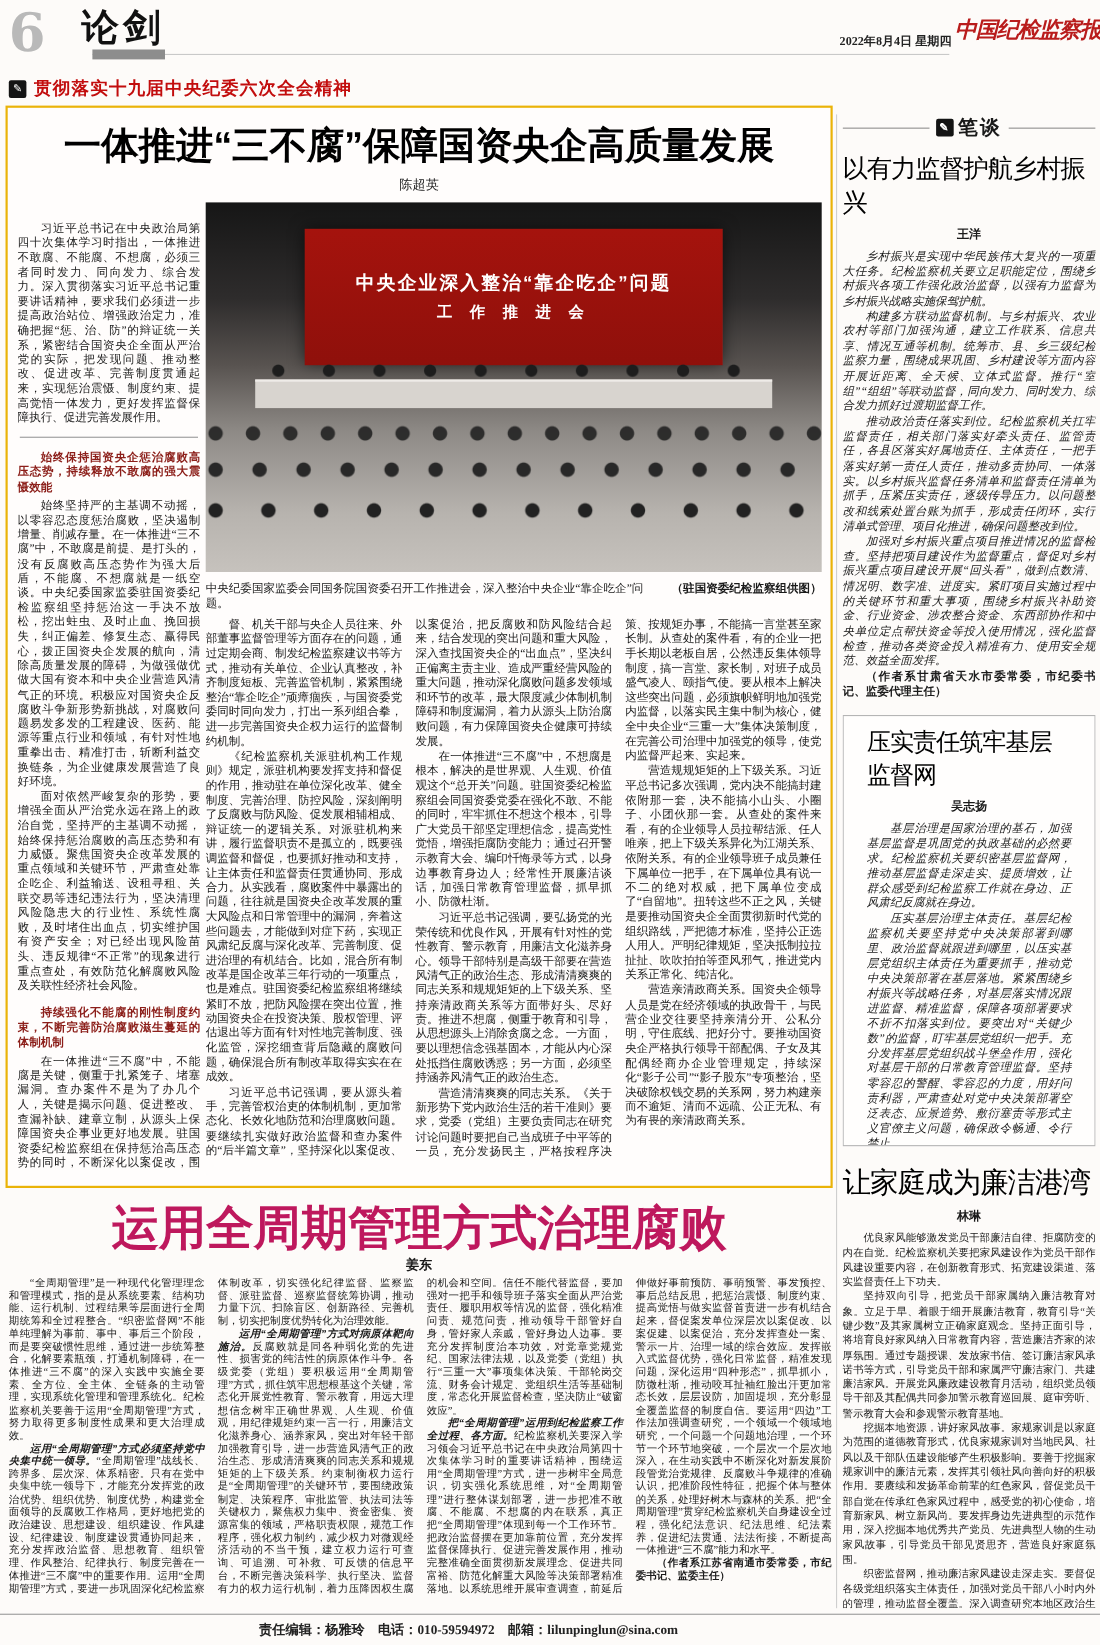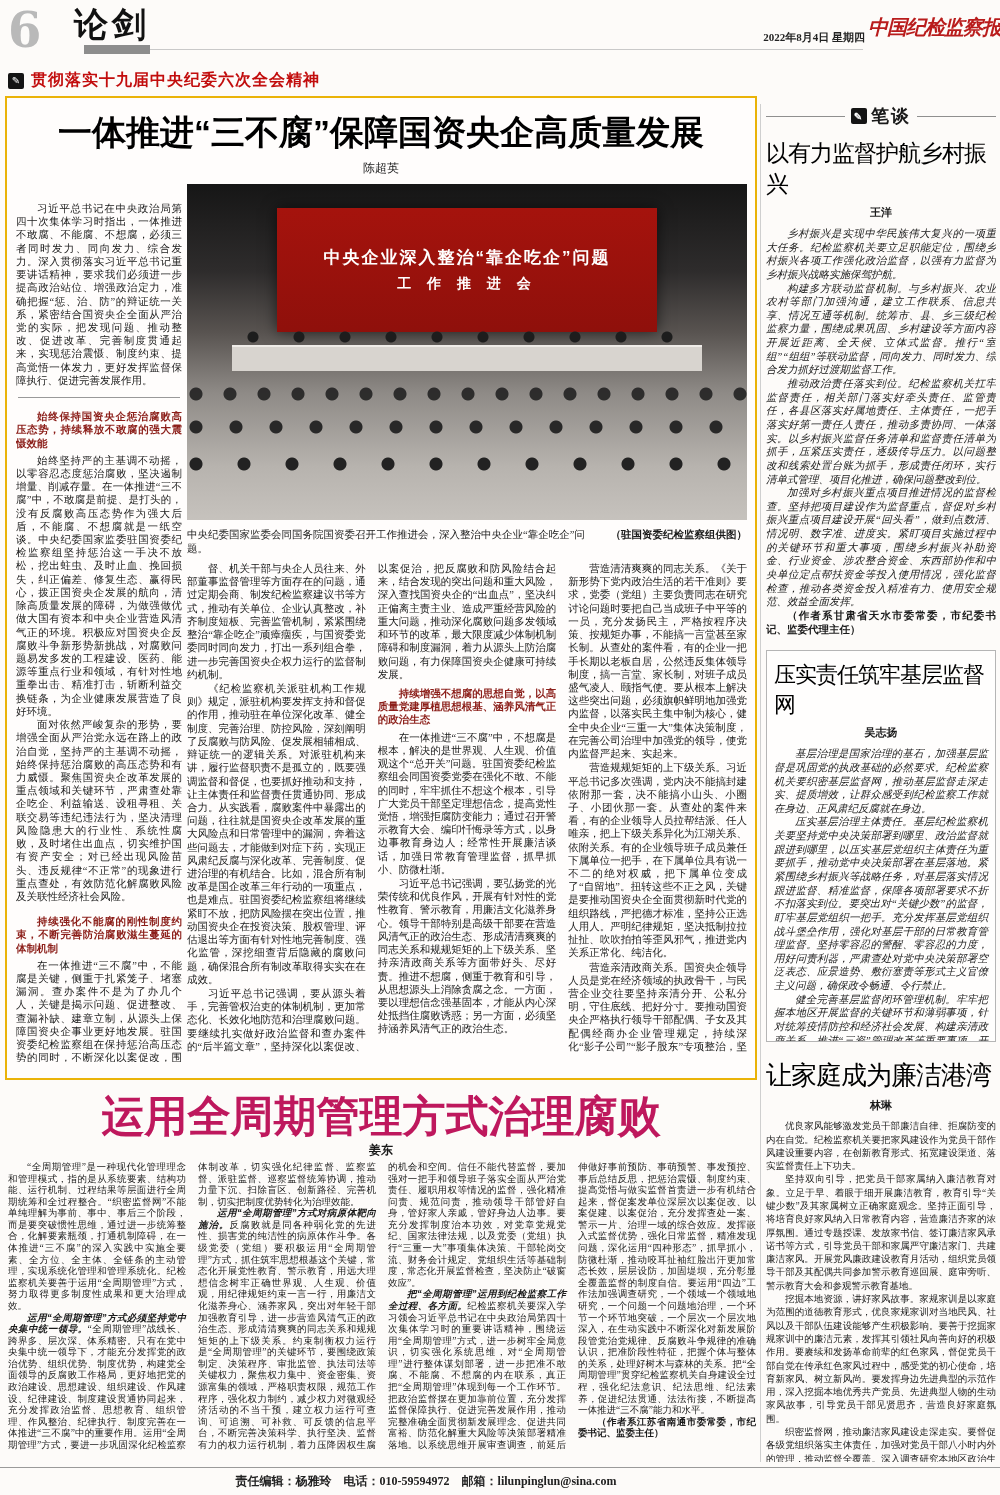--- a/index.html
+++ b/index.html
@@ -67,21 +67,21 @@
   .bitan-header .line{flex:1;height:1px;background:#8f8f8f;}
   .bitan-label{display:flex;align-items:center;gap:4px;font-size:18px;font-weight:bold;letter-spacing:2px;}
   .sb-headline{text-align:left;font-weight:normal;color:#000;letter-spacing:-1px;}
   .sb-headline.h1{font-size:23px;margin-top:10px;}
   .sb-headline.h2{font-size:22px;}
   .sb-headline.h3{font-size:26px;margin-top:16px;}
   .sb-author{text-align:center;font-size:11px;font-weight:bold;margin:5px 0 7px 0;}
   .sidebar p{margin:0;font-size:10.5px;line-height:1.3;text-align:justify;text-indent:2em;}
   .sidebar .kai{font-style:italic;}
   .sidebar p.note{font-weight:bold;}
-  .sb-box{border:1px solid #b5b5b5;padding:9px 7px;margin-top:14px;height:372px;overflow:hidden;background:#fffefd;}
+  .sb-box{border:1px solid #b5b5b5;padding:9px 21px;margin-top:14px;height:372px;overflow:hidden;background:#fffefd;}
   .sb-a3 p{font-size:9.5px;line-height:1.4;}
   
   .footer-rule{left:0;top:1467px;width:1000px;height:1px;background:#9a9a9a;}
   .footer{left:0;top:1473px;width:852px;text-align:center;font-size:12px;font-weight:bold;color:#222;}
 </style>
 </head>
 <body>
 
 <div>
 
@@ -125,21 +125,20 @@
 
     <div class="caption-row">
       <span>中央纪委国家监委会同国务院国资委召开工作推进会，深入整治中央企业“靠企吃企”问题。</span>
       <span class="credit">（驻国资委纪检监察组供图）</span>
     </div>
 
     <div class="three-col">
       <p>督、机关干部与央企人员往来、外部董事监督管理等方面存在的问题，通过定期会商、制发纪检监察建议书等方式，推动有关单位、企业认真整改，补齐制度短板、完善监管机制，紧紧围绕整治“靠企吃企”顽瘴痼疾，与国资委党委同时同向发力，打出一系列组合拳，进一步完善国资央企权力运行的监督制约机制。</p>
       <p>《纪检监察机关派驻机构工作规则》规定，派驻机构要发挥支持和督促的作用，推动驻在单位深化改革、健全制度、完善治理、防控风险，深刻阐明了反腐败与防风险、促发展相辅相成、辩证统一的逻辑关系。对派驻机构来讲，履行监督职责不是孤立的，既要强调监督和督促，也要抓好推动和支持，让主体责任和监督责任贯通协同、形成合力。从实践看，腐败案件中暴露出的问题，往往就是国资央企改革发展的重大风险点和日常管理中的漏洞，奔着这些问题去，才能做到对症下药，实现正风肃纪反腐与深化改革、完善制度、促进治理的有机结合。比如，混合所有制改革是国企改革三年行动的一项重点，也是难点。驻国资委纪检监察组将继续紧盯不放，把防风险摆在突出位置，推动国资央企在投资决策、股权管理、评估退出等方面有针对性地完善制度、强化监管，深挖细查背后隐藏的腐败问题，确保混合所有制改革取得实实在在成效。</p>
       <p>习近平总书记强调，要从源头着手，完善管权治吏的体制机制，更加常态化、长效化地防范和治理腐败问题。要继续扎实做好政治监督和查办案件的“后半篇文章”，坚持深化以案促改、以案促治，把反腐败和防风险结合起来，结合发现的突出问题和重大风险，深入查找国资央企的“出血点”，坚决纠正偏离主责主业、造成严重经营风险的重大问题，推动深化腐败问题多发领域和环节的改革，最大限度减少体制机制障碍和制度漏洞，着力从源头上防治腐败问题，有力保障国资央企健康可持续发展。</p>
-      <p class="subhead">持续增强不想腐的思想自觉，以高质量党建厚植思想根基、涵养风清气正的政治生态</p>
       <p>在一体推进“三不腐”中，不想腐是根本，解决的是世界观、人生观、价值观这个“总开关”问题。驻国资委纪检监察组会同国资委党委在强化不敢、不能的同时，牢牢抓住不想这个根本，引导广大党员干部坚定理想信念，提高党性觉悟，增强拒腐防变能力；通过召开警示教育大会、编印忏悔录等方式，以身边事教育身边人；经常性开展廉洁谈话，加强日常教育管理监督，抓早抓小、防微杜渐。</p>
       <p>习近平总书记强调，要弘扬党的光荣传统和优良作风，开展有针对性的党性教育、警示教育，用廉洁文化滋养身心。领导干部特别是高级干部要在营造风清气正的政治生态、形成清清爽爽的同志关系和规规矩矩的上下级关系、坚持亲清政商关系等方面带好头、尽好责。推进不想腐，侧重于教育和引导，从思想源头上消除贪腐之念。一方面，要以理想信念强基固本，才能从内心深处抵挡住腐败诱惑；另一方面，必须坚持涵养风清气正的政治生态。</p>
       <p>营造清清爽爽的同志关系。《关于新形势下党内政治生活的若干准则》要求，党委（党组）主要负责同志在研究讨论问题时要把自己当成班子中平等的一员，充分发扬民主，严格按程序决策、按规矩办事，不能搞一言堂甚至家长制。从查处的案件看，有的企业一把手长期以老板自居，公然违反集体领导制度，搞一言堂、家长制，对班子成员盛气凌人、颐指气使。要从根本上解决这些突出问题，必须旗帜鲜明地加强党内监督，以落实民主集中制为核心，健全中央企业“三重一大”集体决策制度，在完善公司治理中加强党的领导，使党内监督严起来、实起来。</p>
       <p>营造规规矩矩的上下级关系。习近平总书记多次强调，党内决不能搞封建依附那一套，决不能搞小山头、小圈子、小团伙那一套。从查处的案件来看，有的企业领导人员拉帮结派、任人唯亲，把上下级关系异化为江湖关系、依附关系。有的企业领导班子成员兼任下属单位一把手，在下属单位具有说一不二的绝对权威，把下属单位变成了“自留地”。扭转这些不正之风，关键是要推动国资央企全面贯彻新时代党的组织路线，严把德才标准，坚持公正选人用人。严明纪律规矩，坚决抵制拉拉扯扯、吹吹拍拍等歪风邪气，推进党内关系正常化、纯洁化。</p>
       <p>营造亲清政商关系。国资央企领导人员是党在经济领域的执政骨干，与民营企业交往要坚持亲清分开、公私分明，守住底线、把好分寸。要推动国资央企严格执行领导干部配偶、子女及其配偶经商办企业管理规定，持续深化“影子公司”“影子股东”专项整治，坚决破除权钱交易的关系网，努力构建亲而不逾矩、清而不远疏、公正无私、有为有畏的亲清政商关系。</p>
 
     </div>
   </div>
 
   <div class="abs bottom-headline">运用全周期管理方式治理腐败</div>

